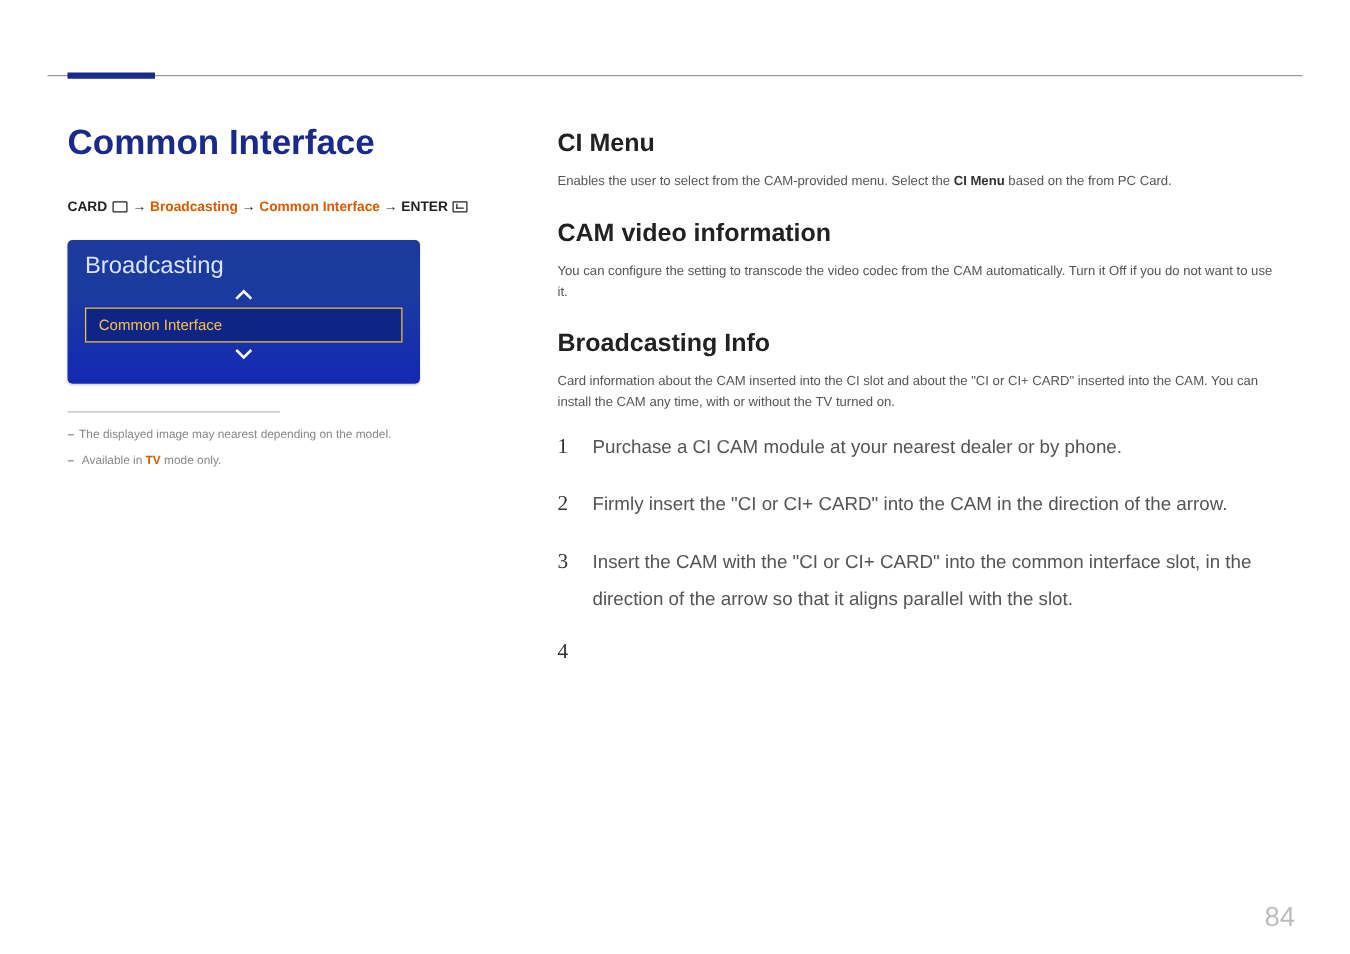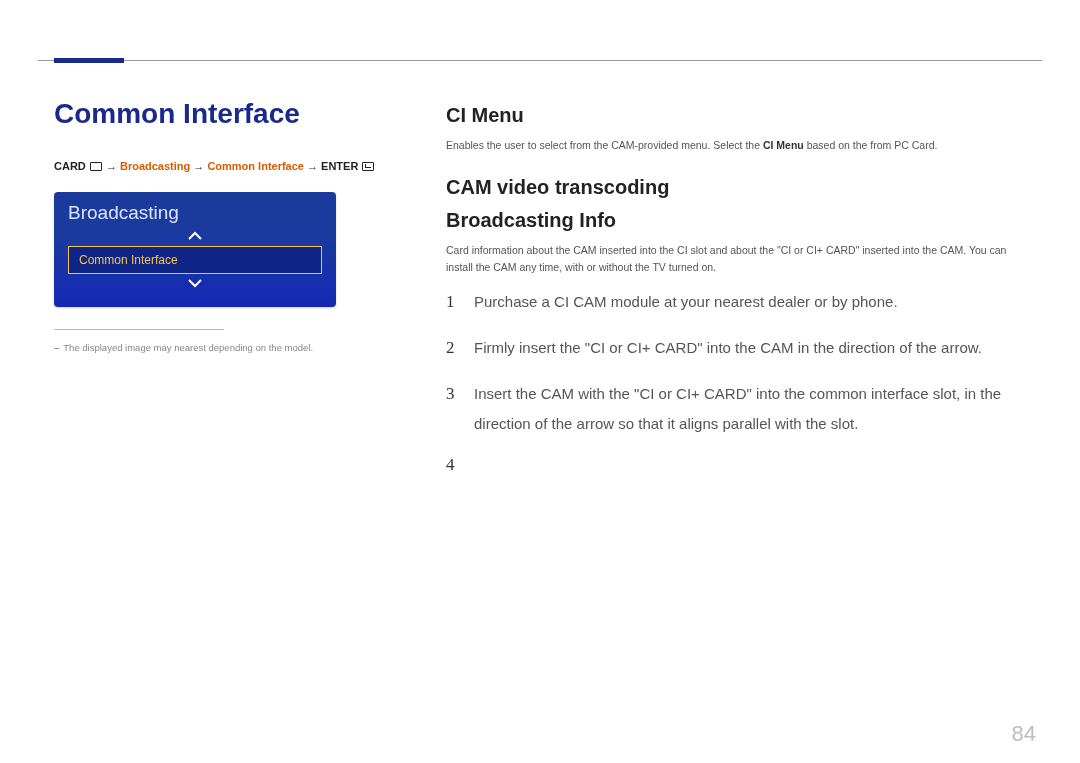--- a/index.html
+++ b/index.html
@@ -199,30 +199,34 @@
       <div class="osd-item">Common Interface</div>
       <div class="osd-arrow">
         <svg width="14" height="9" viewBox="0 0 14 9">
             <polyline points="1,1 7,7 13,1" fill="none" stroke="#fff" stroke-width="2"></polyline>
           </svg>
       </div>
     </div>
 
     <hr class="footnote-hr">
     <div class="footnote">The displayed image may nearest depending on the model.</div>
+    <div class="footnote">
+      <span>Available in </span><span class="accent">TV</span><span> mode only.</span>
+    </div>
   </div>
 
   <div class="right-col">
 
     <div class="section-title">CI Menu</div>
     <div class="body-text">
       <span>Enables the user to select from the CAM-provided menu. Select the </span><span class="strong">CI Menu</span><span> based on the from PC Card.</span>
     </div>
 
-    <div class="section-title">CAM video transcoding</div>
+    <div class="section-title">CAM video information</div>
+    <div class="body-text">You can configure the setting to transcode the video codec from the CAM automatically. Turn it Off if you do not want to use it.</div>
 
     <div class="section-title">Broadcasting Info</div>
     <div class="body-text" style="margin-bottom:12px">Card information about the CAM inserted into the CI slot and about the "CI or CI+ CARD" inserted into the CAM. You can install the CAM any time, with or without the TV turned on.</div>
 
     <div class="steps">
       <div class="step-row">
         <div class="step-num">1</div>
         <div class="step-text">Purchase a CI CAM module at your nearest dealer or by phone.</div>
       </div>
       <div class="step-row">

